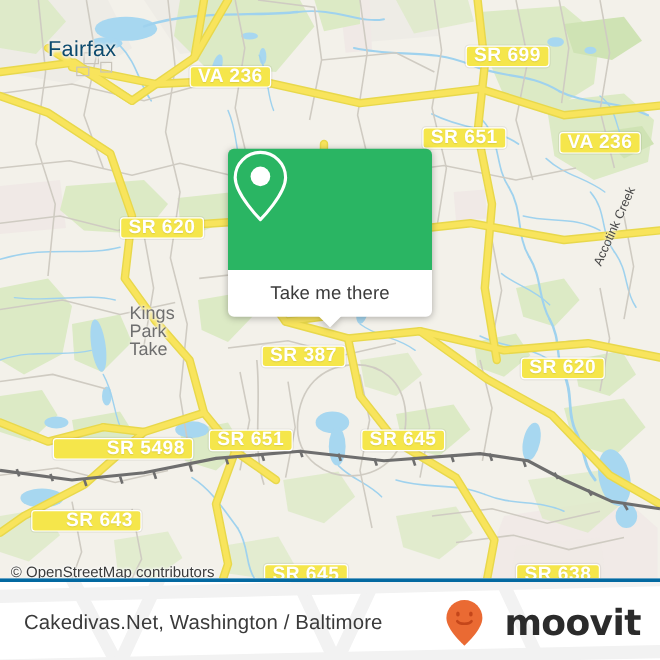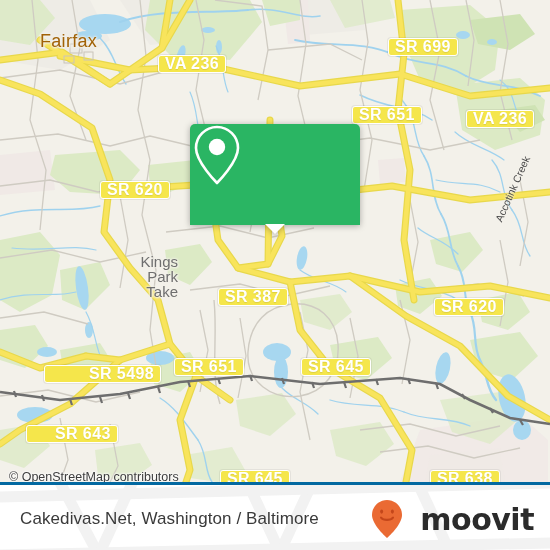--- a/index.html
+++ b/index.html
@@ -7,22 +7,22 @@
   #app{position:relative;width:550px;height:550px;overflow:hidden;background:#fff;}
 
   
   #map{position:absolute;left:0;top:0;width:550px;height:482px;overflow:hidden;background:#F3F1EA;}
   #map svg{position:absolute;left:0;top:0;}
 
   
   .place-label{position:absolute;color:#6b6b6b;font-family:"Liberation Sans",sans-serif;
      text-shadow:0 0 3px #F3F1EA,0 0 3px #F3F1EA,0 0 2px #F3F1EA,1px 1px 2px #F3F1EA;
      white-space:nowrap;pointer-events:none;}
-  .place-city{font-size:18px;letter-spacing:.3px;color:#a16207;}
-  .place-town{font-size:15px;line-height:15px;text-align:right;color:#6f6f6f;}
+  .place-city{font-size:18px;letter-spacing:.3px;color:#0c4a6e;}
+  .place-town{font-size:15px;line-height:15px;text-align:left;color:#6f6f6f;}
 
   
   .shield{position:absolute;background:#F5E64B;border:1.5px solid #fff;border-radius:3px;
     color:#fff;font-size:16px;font-weight:bold;letter-spacing:.4px;
     padding:1px 6px 2px 6px;line-height:13px;white-space:nowrap;
     box-shadow:0 0 0 1px rgba(0,0,0,.06);font-family:"Liberation Sans",sans-serif;
     text-shadow:0 1px 1px rgba(0,0,0,.10);}
 
   
   .creek-label{position:absolute;font-size:10.5px;color:#4a4a4a;white-space:nowrap;
@@ -310,20 +310,23 @@
     <div class="shield" style="left:220px;top:470px;">SR 645</div>
     <div class="shield" style="left:430px;top:470px;">SR 638</div>
 
     <div id="popup">
       <div id="popup-head">
         <svg width="54" height="62" viewBox="0 0 54 62">
           <path d="M27 3 C15.4 3 6 12.4 6 24 C6 38 27 59 27 59 C27 59 48 38 48 24 C48 12.4 38.6 3 27 3 Z" fill="none" stroke="#ffffff" stroke-width="2.6" stroke-linejoin="round"></path>
           <circle cx="27" cy="23" r="8.2" fill="#ffffff"></circle>
         </svg>
       </div>
+      <div id="popup-foot">
+        <span class="lbl">Take me there</span>
+      </div>
       <div id="popup-tail"></div>
     </div>
 
     <div id="attrib">© OpenStreetMap contributors</div>
   </div>
 
   <div id="footer">
     <svg id="footer-wm" viewBox="0 0 550 150">
       <g stroke="#F2F2F2" stroke-width="11" fill="none" stroke-linecap="round">
         <path d="M40,0 L120,150"></path>

